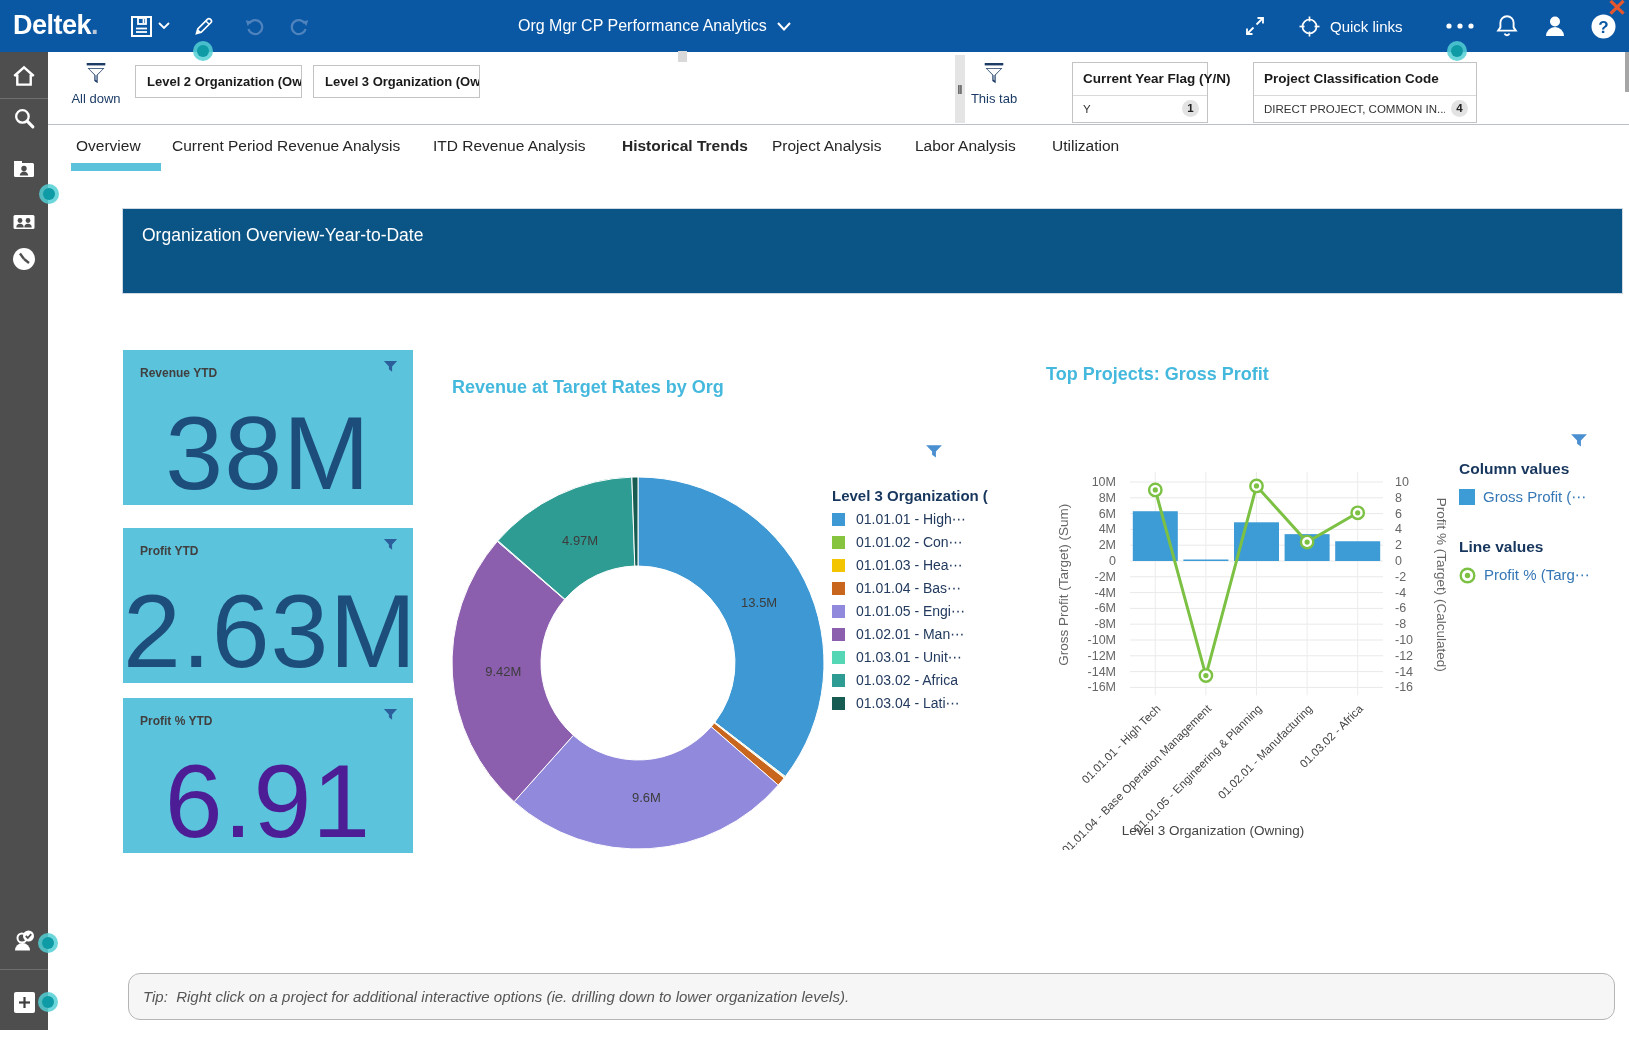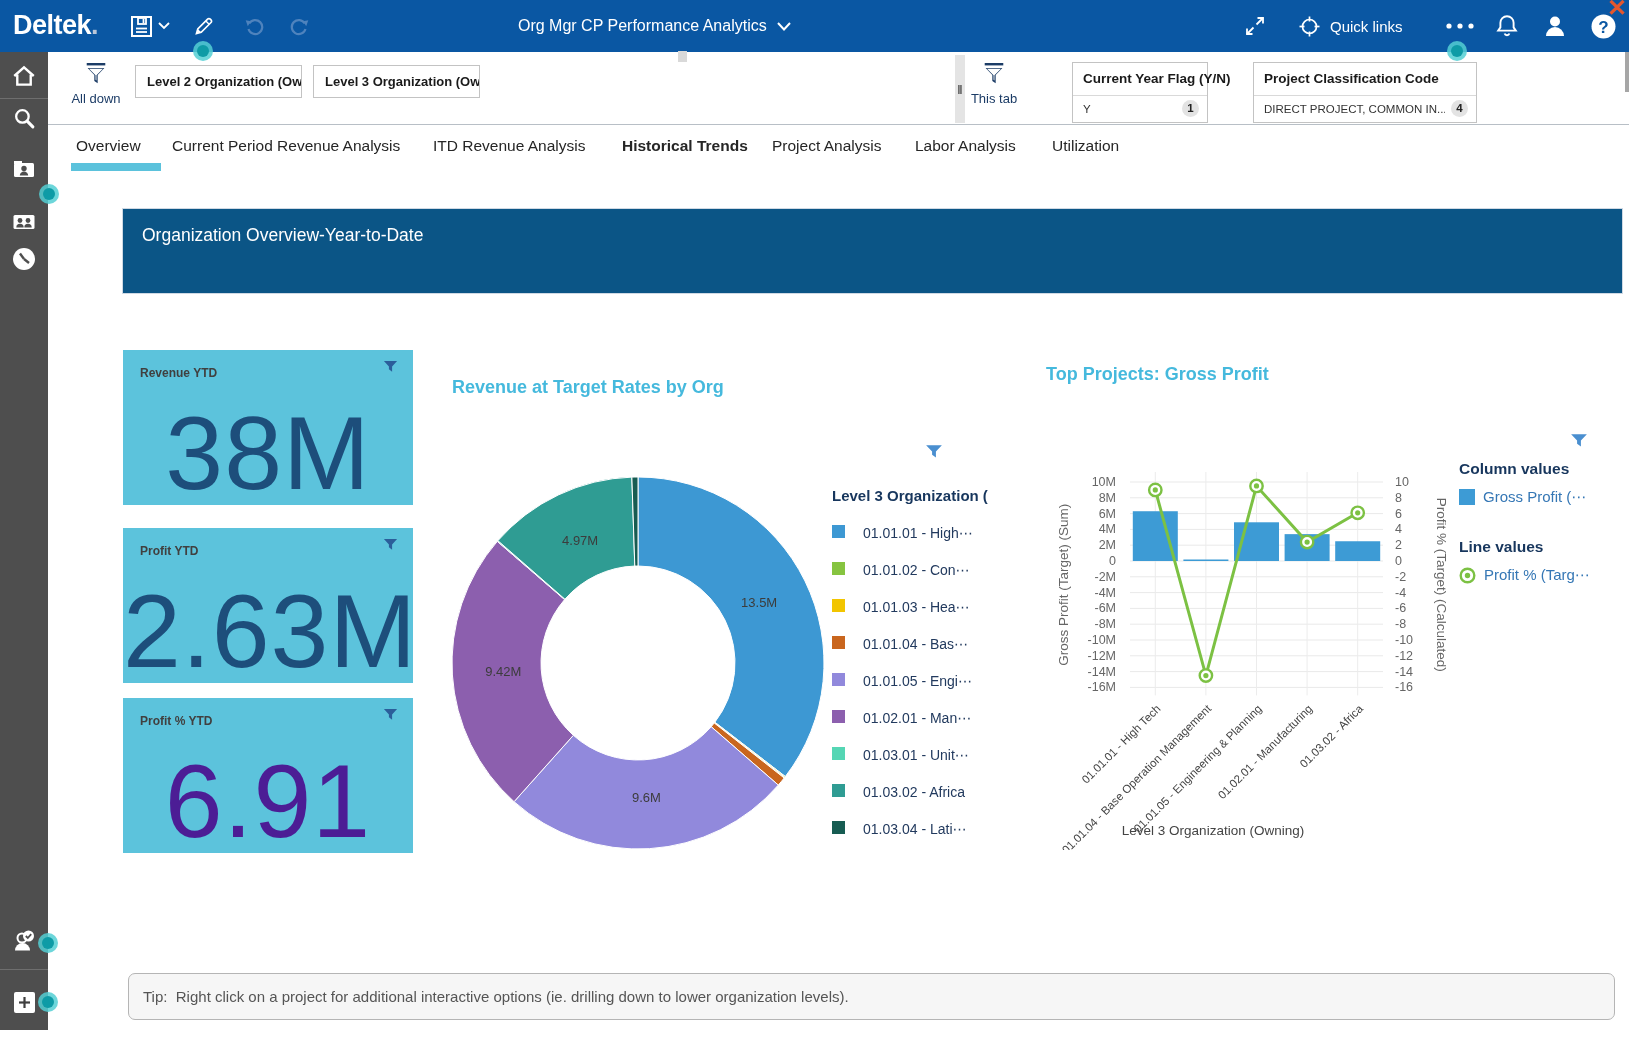--- a/index.html
+++ b/index.html
@@ -41,27 +41,27 @@
   #banner { position:absolute; left:123px; top:209px; width:1499px; height:84px; background:#0b5586; box-shadow:0 0 0 1px #cfd9e4; }
   #banner .t { position:absolute; left:19px; top:16px; color:#fff; font-size:17.5px; }
   
   .kpi { position:absolute; left:123px; width:290px; height:155px; }
   .kpi .lbl { position:absolute; left:17px; top:8px; color:#404040; font-size:12px; font-weight:bold;margin-top:8px; }
   .kpi .val { position:absolute; left:0; right:0; bottom:0px; text-align:center; font-size:104px; line-height:1; letter-spacing:1px; }
   .kpi .funnel { position:absolute; right:15px; top:10px; }
   
   .chart-title { position:absolute; font-size:18px; font-weight:bold; color:#45b9dd; }
   .leg-title { font-weight:bold; color:#17365d; font-size:15px; }
-  .leg-item { display:flex; align-items:flex-start; gap:18px; font-size:14px; color:#223a5e; margin-top:21px; }
+  .leg-item { display:flex; align-items:center; gap:11px; font-size:14px; color:#223a5e; margin-top:7px; }
   .leg-item .sw { width:13px; height:13px; flex:0 0 13px; }
   #donut-legend { position:absolute; left:832px; top:487px; }
   #combo-legend { position:absolute; left:1459px; top:460px; }
   #combo-legend .hdr { font-weight:bold; color:#17365d; font-size:15.5px; }
   #combo-legend .item { display:flex; align-items:center; gap:8px; font-size:15px; color:#3577b5; margin-top:10px; }
-  .tipbar { position:absolute; left:128px; top:973px; width:1487px; height:47px; background:#f6f6f6; border:1px solid #b5b5b5; border-radius:7px; }
+  .tipbar { position:absolute; left:128px; top:973px; width:1487px; height:47px; background:#f6f6f6; border:1px solid #b5b5b5; border-radius:12px;font-style:italic; }
   .tipbar .t { position:absolute; left:14px; top:14px; font-size:15px; color:#555; white-space:pre; }
   svg text { font-family:"Liberation Sans", sans-serif; }
 </style>
 </head>
 <body>
 
 <div id="topbar">
   <div id="brand"><span>Deltek</span><span class="dot">.</span></div>
 
   <button class="tbicon" style="left:128px;width:26px;">

